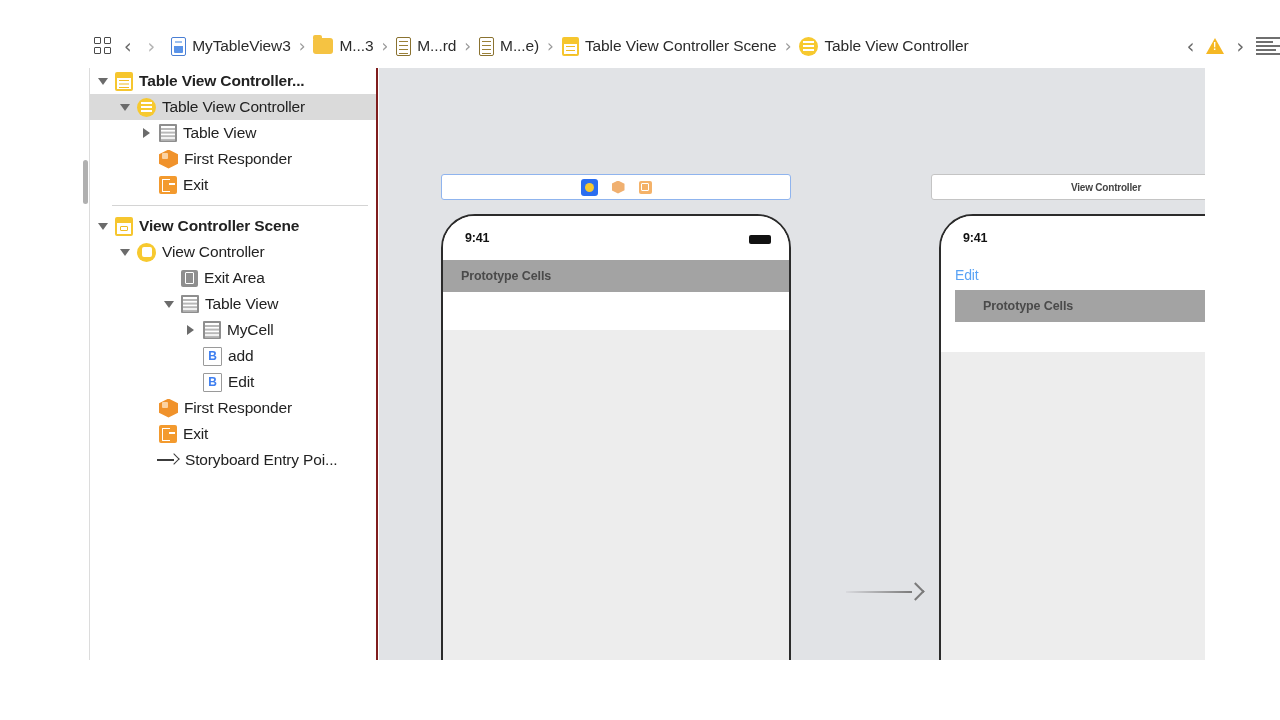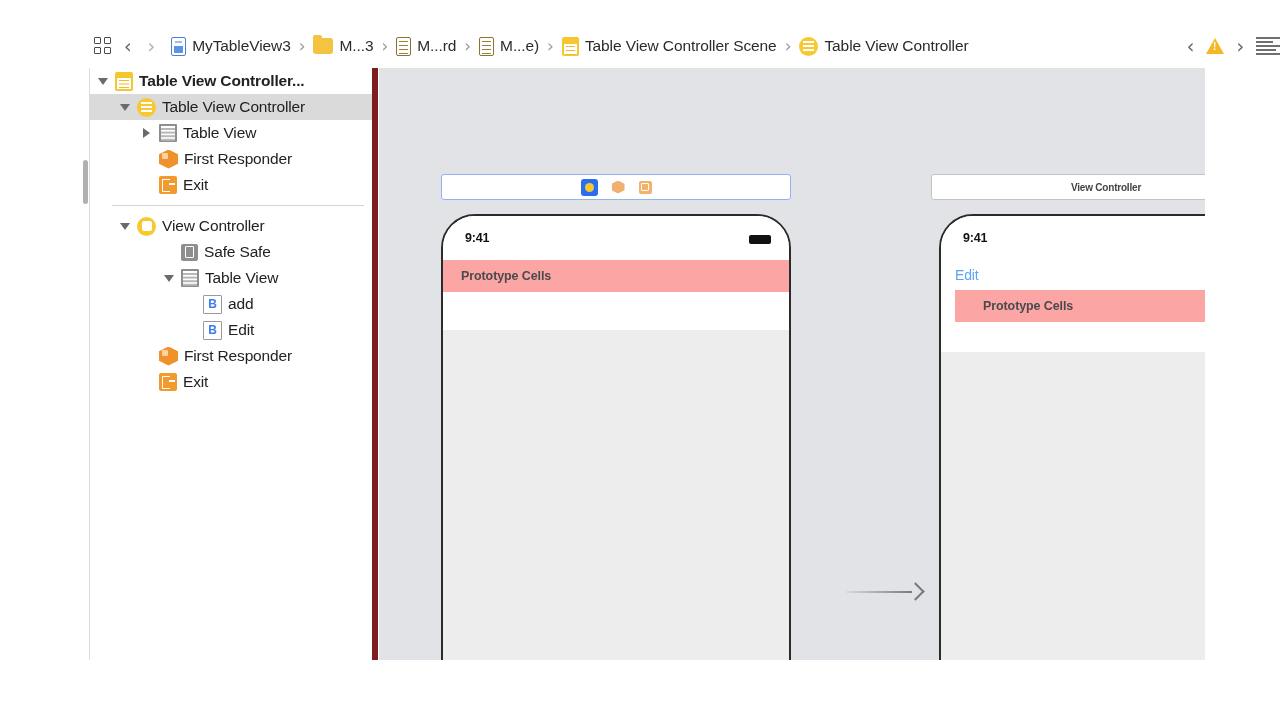--- a/index.html
+++ b/index.html
@@ -110,21 +110,21 @@
   .editor-lines i:nth-child(2) { width: 17px; }
   .editor-lines i:nth-child(3) { width: 24px; }
   .editor-lines i:nth-child(4) { width: 20px; }
   .editor-lines i:nth-child(5) { width: 24px; }
 
   
   .sidebar {
     position: absolute; left: 90px; top: 68px;
     width: 288px; height: 592px;
     background: #ffffff;
-    border-right: 6px solid #7f1d1d;
+    border-right: 2px solid #7f1d1d;
     overflow: hidden;
   }
   .outline-scrollbar {
     position: absolute; left: 83px; top: 160px; width: 5px; height: 44px;
     background: #b0b0b0; border-radius: 3px;
   }
   .divider-left { position: absolute; left: 89px; top: 68px; width: 1px; height: 592px;
     background: #dcdcdc; }
   .row {
     display: flex; align-items: center; height: 26px;
@@ -270,21 +270,21 @@
   .st-battery {
     position: absolute; right: 18px; top: 19px; width: 22px; height: 9px;
     background: #111; border-radius: 2px;
   }
   .navbar-edit {
     height: 30px; display: flex; align-items: center; padding: 0 14px;
     background: #fff;
   }
   .navbar-edit span { font-size: 14px; color: #5aa3f5; letter-spacing: -0.2px; }
   .proto-header {
-    height: 27px; background: #fca5a5; display: flex; align-items: center;
+    height: 27px; background: #a3a3a3; display: flex; align-items: center;
     padding: 16px 18px;
   }
   .proto-header.indented { padding-left: 28px; margin: 0 8px 0 14px; }
   .proto-header span { font-size: 12.5px; font-weight: bold; color: #4a4a4a;
     letter-spacing: -0.1px; }
   .cell-white { height: 38px; background: #fff; }
   .tv-body { background: #ededed; flex: 1; position: relative; }
   .phone-inner { display: flex; flex-direction: column; height: 100%; }
 
   
@@ -409,46 +409,60 @@
       <span class="tw"></span>
       <span class="oi oi-exit">
           <i class="inner"></i>
           <i class="arr"></i>
         </span>
       <span class="row-label">Exit</span>
     </div>
 
     <div class="sep-line"></div>
 
+    <div class="row scene" style="padding-left:6px">
+      <span class="tw open"></span>
+      <span class="oi oi-vcscene">
+          <i class="sq"></i>
+        </span>
+      <span class="row-label">View Controller Scene</span>
+    </div>
 
     <div class="row" style="padding-left:28px">
       <span class="tw open"></span>
       <span class="oi oi-vc">
           <i class="sq"></i>
         </span>
       <span class="row-label">View Controller</span>
     </div>
 
 
     <div class="row" style="padding-left:72px">
       <span class="tw"></span>
       <span class="oi oi-safearea">
           <i class="sq"></i>
         </span>
-      <span class="row-label">Safe Safe</span>
+      <span class="row-label">Exit Area</span>
     </div>
 
     <div class="row" style="padding-left:72px">
       <span class="tw open"></span>
       <span class="oi oi-table">
           <i class="ln"></i>
         </span>
       <span class="row-label">Table View</span>
     </div>
 
+    <div class="row" style="padding-left:94px">
+      <span class="tw closed"></span>
+      <span class="oi oi-table">
+          <i class="ln"></i>
+        </span>
+      <span class="row-label">MyCell</span>
+    </div>
 
     <div class="row" style="padding-left:94px">
       <span class="tw"></span>
       <span class="oi oi-btn">
         <span>B</span>
       </span>
       <span class="row-label">add</span>
     </div>
 
     <div class="row" style="padding-left:94px">
@@ -470,20 +484,28 @@
 
     <div class="row" style="padding-left:50px">
       <span class="tw"></span>
       <span class="oi oi-exit">
           <i class="inner"></i>
           <i class="arr"></i>
         </span>
       <span class="row-label">Exit</span>
     </div>
 
+    <div class="row" style="padding-left:48px">
+      <span class="tw"></span>
+      <span class="oi oi-entry">
+        <i class="shaft"></i>
+          <i class="head"></i>
+      </span>
+      <span class="row-label">Storyboard Entry Poi...</span>
+    </div>
   </div>
 
   <div class="canvas">
 
     <div class="dock dock1">
       <span class="dock-ico sel">
           <i class="circ"></i>
         </span>
       <span class="dock-ico responder"></span>
       <span class="dock-ico exit">

